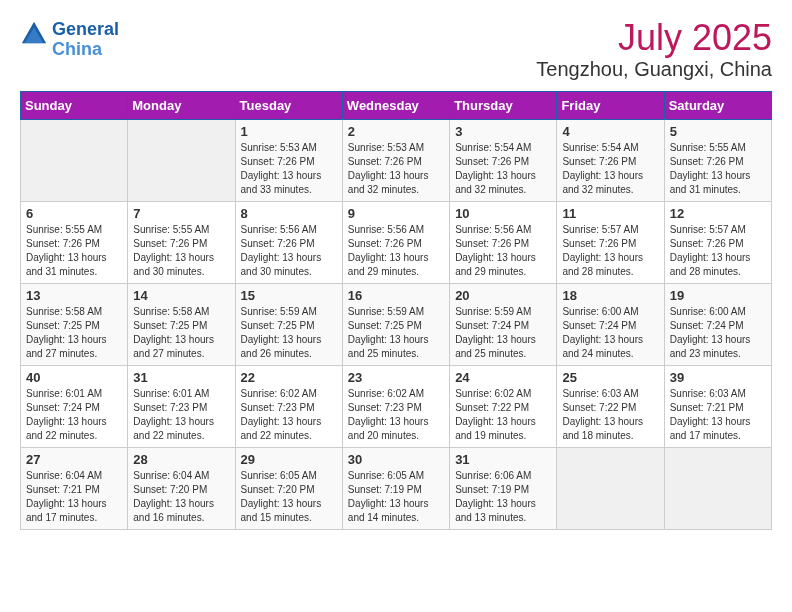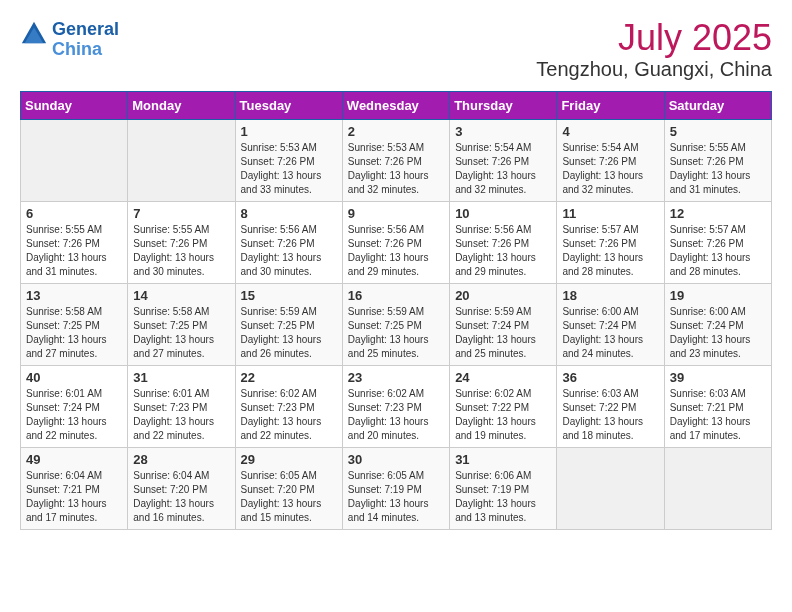--- a/index.html
+++ b/index.html
@@ -295,37 +295,37 @@
 and 20 minutes.</div>
         </td>
         <td>
           <span class="day-num">24</span>
           <div class="day-detail" style="white-space: pre-line;">Sunrise: 6:02 AM
 Sunset: 7:22 PM
 Daylight: 13 hours
 and 19 minutes.</div>
         </td>
         <td>
-          <span class="day-num">36</span>
+          <span class="day-num">25</span>
           <div class="day-detail" style="white-space: pre-line;">Sunrise: 6:03 AM
 Sunset: 7:22 PM
 Daylight: 13 hours
 and 18 minutes.</div>
         </td>
         <td>
           <span class="day-num">39</span>
           <div class="day-detail" style="white-space: pre-line;">Sunrise: 6:03 AM
 Sunset: 7:21 PM
 Daylight: 13 hours
 and 17 minutes.</div>
         </td>
       </tr>
       <tr>
         <td>
-          <span class="day-num">49</span>
+          <span class="day-num">27</span>
           <div class="day-detail" style="white-space: pre-line;">Sunrise: 6:04 AM
 Sunset: 7:21 PM
 Daylight: 13 hours
 and 17 minutes.</div>
         </td>
         <td>
           <span class="day-num">28</span>
           <div class="day-detail" style="white-space: pre-line;">Sunrise: 6:04 AM
 Sunset: 7:20 PM
 Daylight: 13 hours

